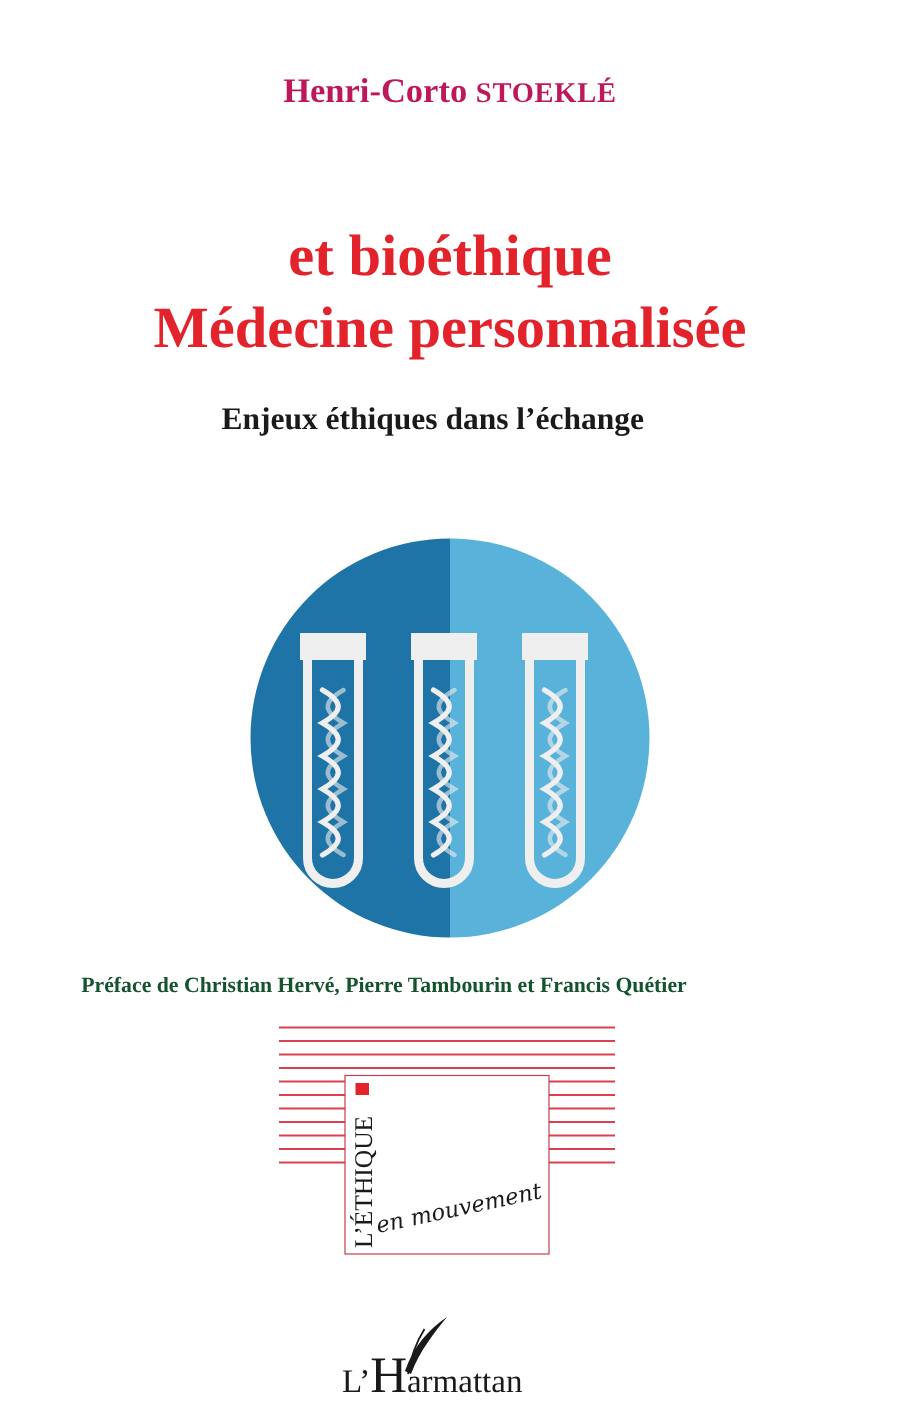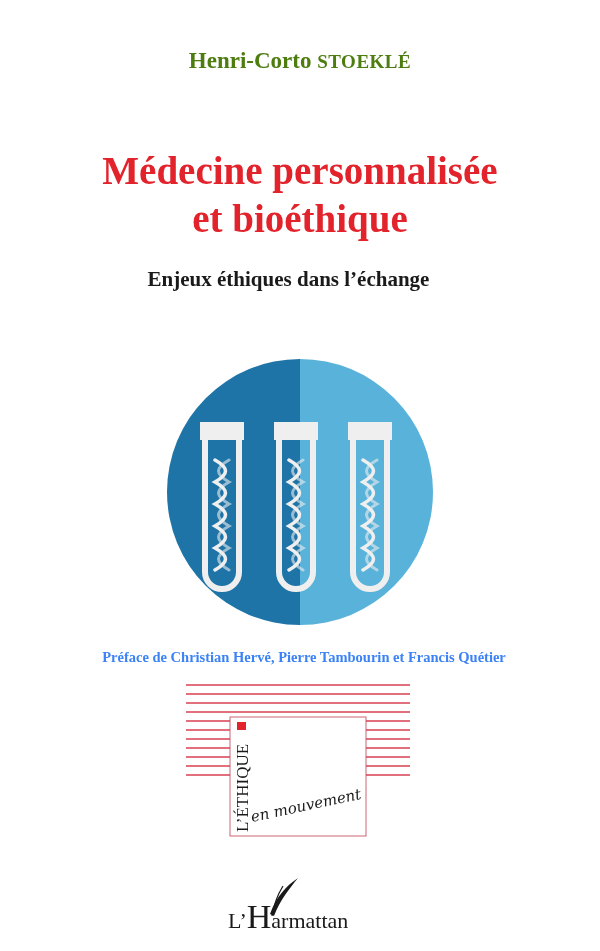--- a/index.html
+++ b/index.html
@@ -1,35 +1,35 @@
 <!DOCTYPE html>
 <html><head>
 <meta charset="utf-8">
 <style>
   html, body { margin: 0; padding: 0; background: #ffffff; }
   body { width: 600px; height: 951px; position: relative; overflow: hidden; font-family: "Liberation Serif", serif; }
-  .author { position: absolute; top: 48px; left: 0; width: 600px; text-align: center; font-weight: bold; font-size: 23px; color: #4d7c0f; }
+  .author { position: absolute; top: 48px; left: 0; width: 600px; text-align: center; font-weight: bold; font-size: 23px; color: #be185d; }
   .author .sc { font-size: 19px; letter-spacing: 0.5px; }
   .title { position: absolute; top: 147px; left: 0; width: 600px; text-align: center; color: #e3232c; font-weight: bold; font-size: 39px; line-height: 48px; }
   .subtitle { position: absolute; top: 262px; left: 0; width: 577px; text-align: center; color: #1a1a1a; font-weight: bold; font-size: 21px; line-height: 35px; }
   .emblem { position: absolute; left: 166px; top: 358px; width: 268px; height: 268px; }
-  .preface { position: absolute; top: 649px; left: 0; width: 512px; text-align: center; color: #3b82f6; font-weight: bold; font-size: 14.5px; margin-left: 48px; }
+  .preface { position: absolute; top: 649px; left: 0; width: 512px; text-align: center; color: #14532d; font-weight: bold; font-size: 14.5px; }
   .collection { position: absolute; left: 186px; top: 682px; width: 232px; height: 160px; }
   .publisher { position: absolute; left: 228px; top: 872px; width: 150px; height: 60px; }
 </style>
 </head>
 <body>
 
 <div class="author">
   <span>Henri-Corto </span><span class="sc" style="text-transform:uppercase;">Stoeklé</span>
 </div>
 
 <div class="title">
+  <div>et bioéthique</div>
   <div>Médecine personnalisée</div>
-  <div>et bioéthique</div>
 </div>
 
 <div class="subtitle">
   <div>Enjeux éthiques dans l’échange</div>
 </div>
 
 <svg class="emblem" viewBox="0 0 268 268">
   <defs>
     <clipPath id="circ">
         <circle cx="134" cy="134" r="133"></circle>

